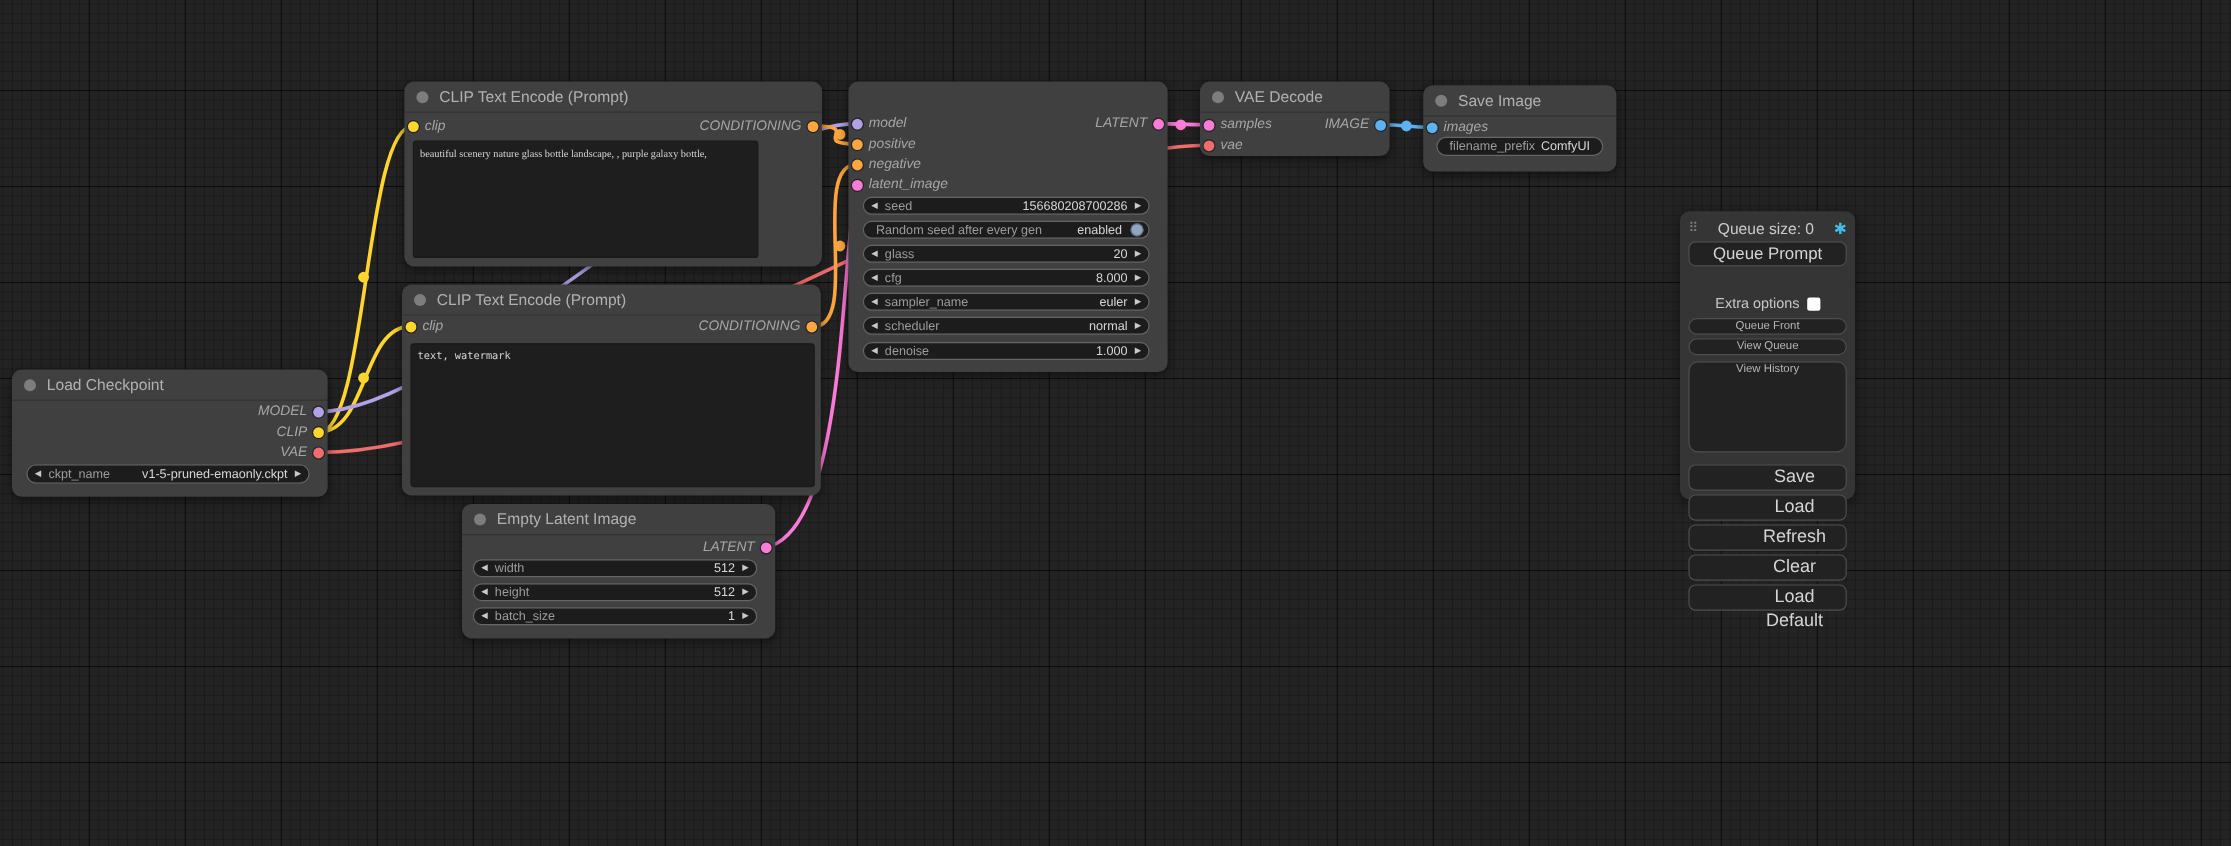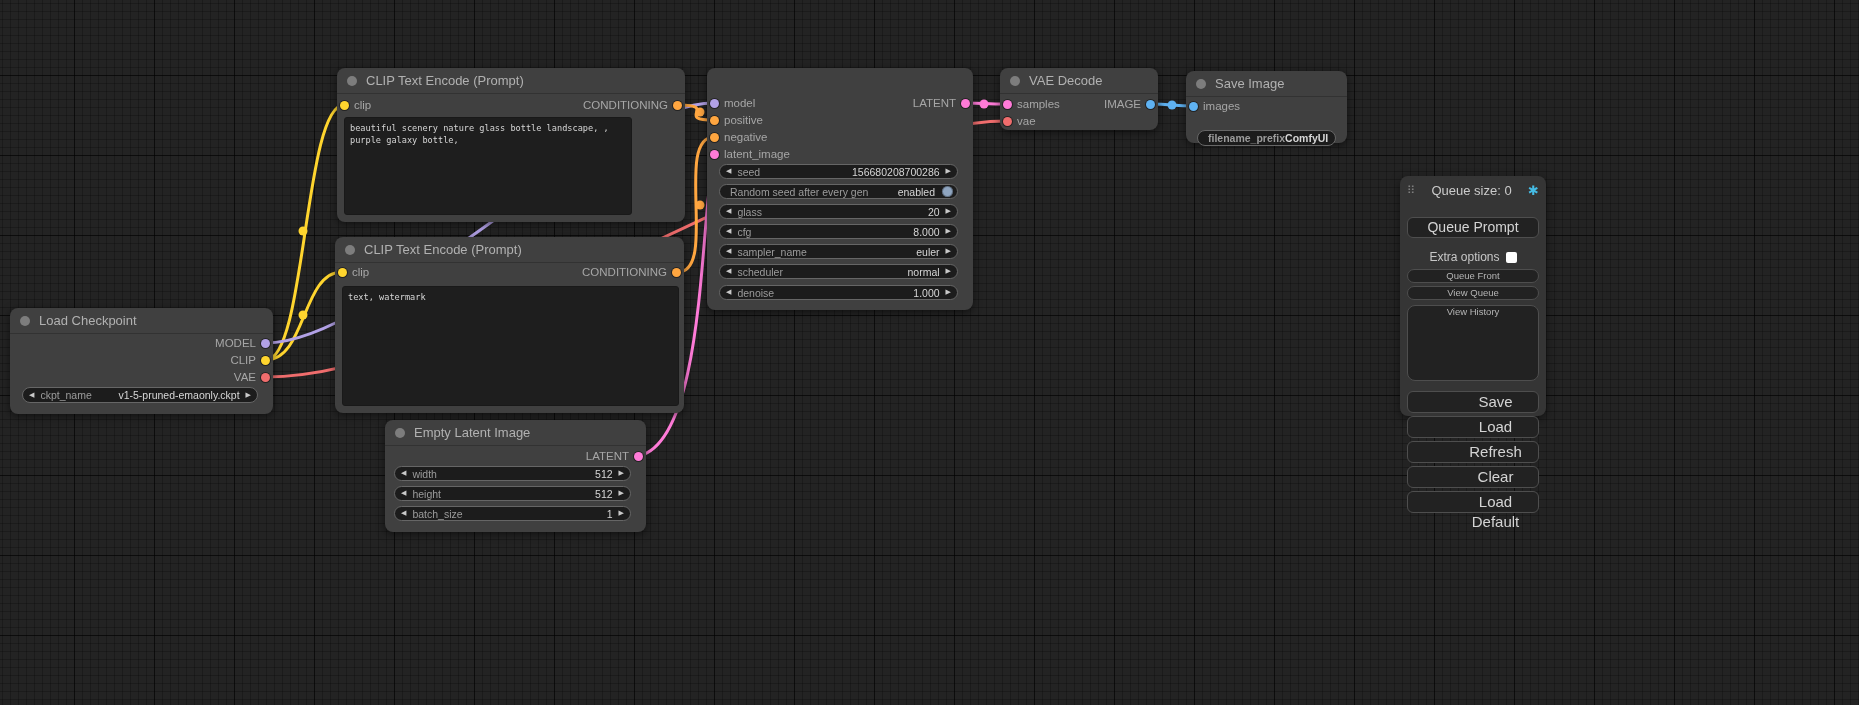--- a/index.html
+++ b/index.html
@@ -14,21 +14,21 @@
       linear-gradient(to bottom, rgba(0,0,0,0.22) 1px, transparent 1px);
     background-size:80px 80px,80px 80px,8px 8px,8px 8px;
     background-position:-6px -5px;}
   #wires{position:absolute;inset:0;z-index:1;}
   .node{position:absolute;background:#404040;border-radius:8px;z-index:2;
         box-shadow:0 2px 9px rgba(0,0,0,0.55);}
   .node-title{position:absolute;left:0;top:0;right:0;height:25px;display:flex;align-items:center;
         border-bottom:1px solid rgba(0,0,0,0.22);}
   .title-dot{width:10px;height:10px;border-radius:50%;background:#7d7d7d;margin-left:10px;flex:0 0 auto;}
   .title-text{margin-left:9px;font-size:13px;color:#b1b1b1;white-space:nowrap;}
-  .slot{position:absolute;height:12px;display:flex;align-items:center;}
+  .slot{position:absolute;height:12px;display:flex;align-items:center;font-style:italic;}
   .slot-dot{position:absolute;width:9px;height:9px;border-radius:50%;z-index:3;
             box-shadow:0 0 0 1px rgba(0,0,0,0.45);}
   .slot-label{font-size:11.5px;color:#a6a6a6;white-space:nowrap;}
   .prompt{position:absolute;background:#1e1e1e;border:1px solid #191919;border-radius:3px;
           color:#d6d6d6;font-family:"DejaVu Sans Mono",monospace;font-size:8.6px;
           line-height:12px;padding:4px 5px;box-sizing:border-box;overflow:hidden;
           white-space:pre-wrap;word-break:break-word;}
   .widget{position:absolute;background:#1c1c1c;border:1px solid #666;border-radius:9px;
           display:flex;align-items:center;box-sizing:border-box;font-size:10.5px;overflow:hidden;}
   .w-arrow{flex:0 0 auto;font-family:"DejaVu Sans",sans-serif;font-size:7px;color:#c9c9c9;
@@ -39,22 +39,22 @@
   .w-toggle{flex:0 0 auto;width:11px;height:11px;border-radius:50%;background:#8fa5c0;
             margin:0 4px 0 7px;box-shadow:inset 0 0 0 1px rgba(0,0,0,0.3);}
   .qpanel{position:absolute;background:#353535;border-radius:8px;z-index:4;
           box-shadow:0 3px 10px rgba(0,0,0,0.5);box-sizing:border-box;padding:5px 7px 0 7px;}
   .qhead{display:flex;align-items:center;height:18px;}
   .qhandle{color:#7e7e7e;font-size:11px;line-height:1;flex:0 0 auto;cursor:grab;}
   .qsize{flex:1;text-align:center;font-size:13px;color:#cbcbcb;}
   .qgear{flex:0 0 auto;color:#45bce5;font-size:13px;line-height:1;cursor:pointer;}
   .qbtn{background:#222;border:1px solid #4e4e4e;border-radius:6px;color:#d4d4d4;
         text-align:center;cursor:pointer;box-sizing:border-box;}
-  .qbtn-main{height:21px;line-height:19px;font-size:14px;margin-top:18px;}
-  .qextra{margin-top:12px;display:flex;align-items:center;justify-content:center;gap:6px;}
+  .qbtn-main{height:21px;line-height:19px;font-size:14px;margin-top:2px;}
+  .qextra{margin-top:24px;display:flex;align-items:center;justify-content:center;gap:6px;}
   .qextra-label{font-size:12px;color:#c8c8c8;}
   .qcheck{width:11px;height:11px;background:#ffffff;border-radius:2px;cursor:pointer;}
   .qrow{display:flex;gap:3px;margin-top:5px;flex-direction:column;}
   .qpill{flex:1;height:13px;line-height:12px;font-size:9.5px;color:#b5b5b5;
          background:#222;border:1px solid #4e4e4e;border-radius:8px;text-align:center;cursor:pointer;
          white-space:nowrap;overflow:hidden;}
   .qrow.center{justify-content:center;}
   .qrow.center .qpill{flex:0 0 74px;}
   .qbig{height:22px;line-height:20px;font-size:15px;margin-top:3px;padding-left:45px;}
   .qbig:first-of-type{margin-top:0;}
@@ -113,21 +113,21 @@
           <span class="title-text">CLIP Text Encode (Prompt)</span>
         </div>
         <span class="slot-dot" style="left: 3px; top: 33px; background: rgb(255, 213, 46);"></span>
         <div class="slot" style="left: 17px; top: 31px;">
           <span class="slot-label">clip</span>
         </div>
         <span class="slot-dot" style="right: 3px; top: 33px; background: rgb(255, 166, 64);"></span>
         <div class="slot" style="right: 17px; top: 31px;">
           <span class="slot-label">CONDITIONING</span>
         </div>
-        <div class="prompt" style="left: 7px; top: 49px; width: 288px; height: 98px;">beautiful scenery nature glass bottle landscape, , purple galaxy bottle,</div>
+        <div class="prompt" style="left: 7px; top: 49px; width: 288px; height: 98px; font-family: Liberation Serif, serif;">beautiful scenery nature glass bottle landscape, , purple galaxy bottle,</div>
       </div>
       <div class="node" style="left: 335px; top: 237px; width: 349px; height: 176px;">
         <div class="node-title">
           <span class="title-dot"></span>
           <span class="title-text">CLIP Text Encode (Prompt)</span>
         </div>
         <span class="slot-dot" style="left: 3px; top: 31px; background: rgb(255, 213, 46);"></span>
         <div class="slot" style="left: 17px; top: 29px;">
           <span class="slot-label">clip</span>
         </div>
@@ -248,21 +248,21 @@
       </div>
       <div class="node" style="left: 1186px; top: 71px; width: 161px; height: 72px;">
         <div class="node-title">
           <span class="title-dot"></span>
           <span class="title-text">Save Image</span>
         </div>
         <span class="slot-dot" style="left: 3px; top: 31px; background: rgb(95, 178, 242);"></span>
         <div class="slot" style="left: 17px; top: 29px;">
           <span class="slot-label">images</span>
         </div>
-        <div class="widget" style="left: 11px; top: 59px; width: 139px; height: 16px; font-weight: bold;">
+        <div class="widget" style="left: 11px; top: 43px; width: 139px; height: 16px;">
           <span class="w-label pad">filename_prefix</span>
           <span class="w-value">ComfyUI</span>
           <span style="width: 10px; flex: 0 0 auto;"></span>
         </div>
       </div>
     </div>
 
   <div class="qpanel" id="queue-panel" style="left: 1400px; top: 176px; width: 146px; height: 240px;">
     <div class="qhead">
       <span class="qhandle">⠿</span>

